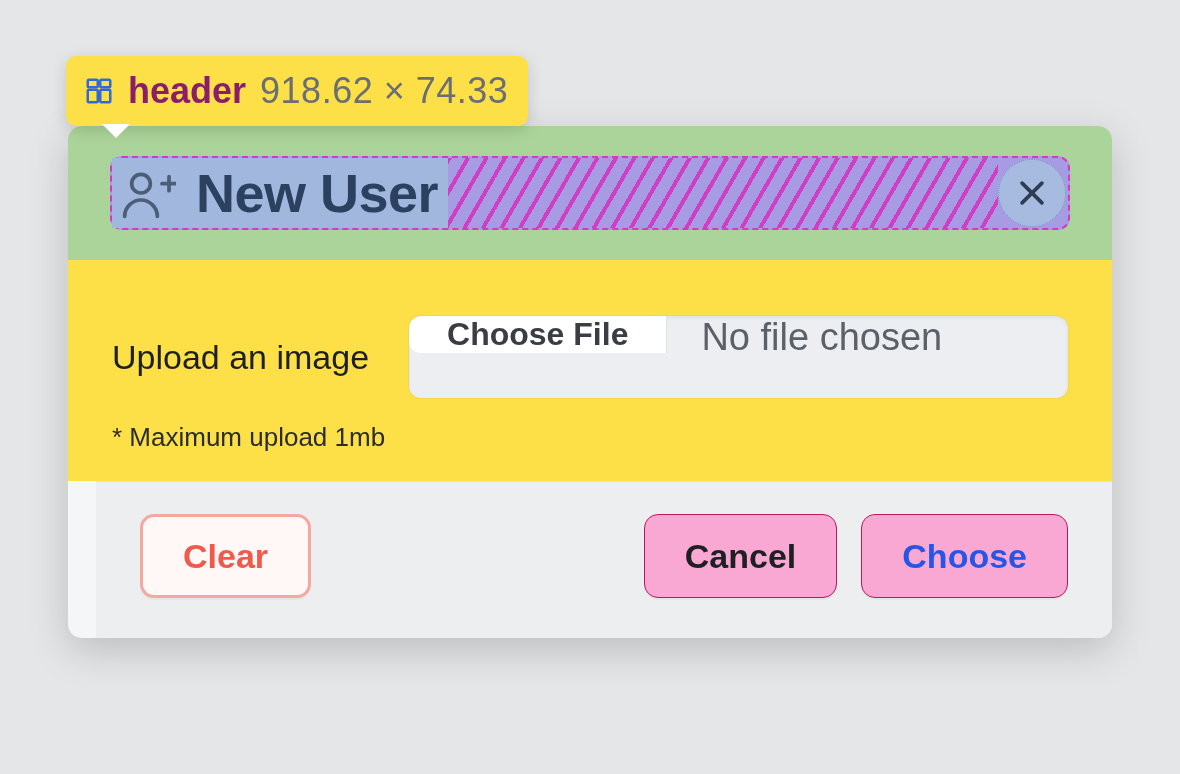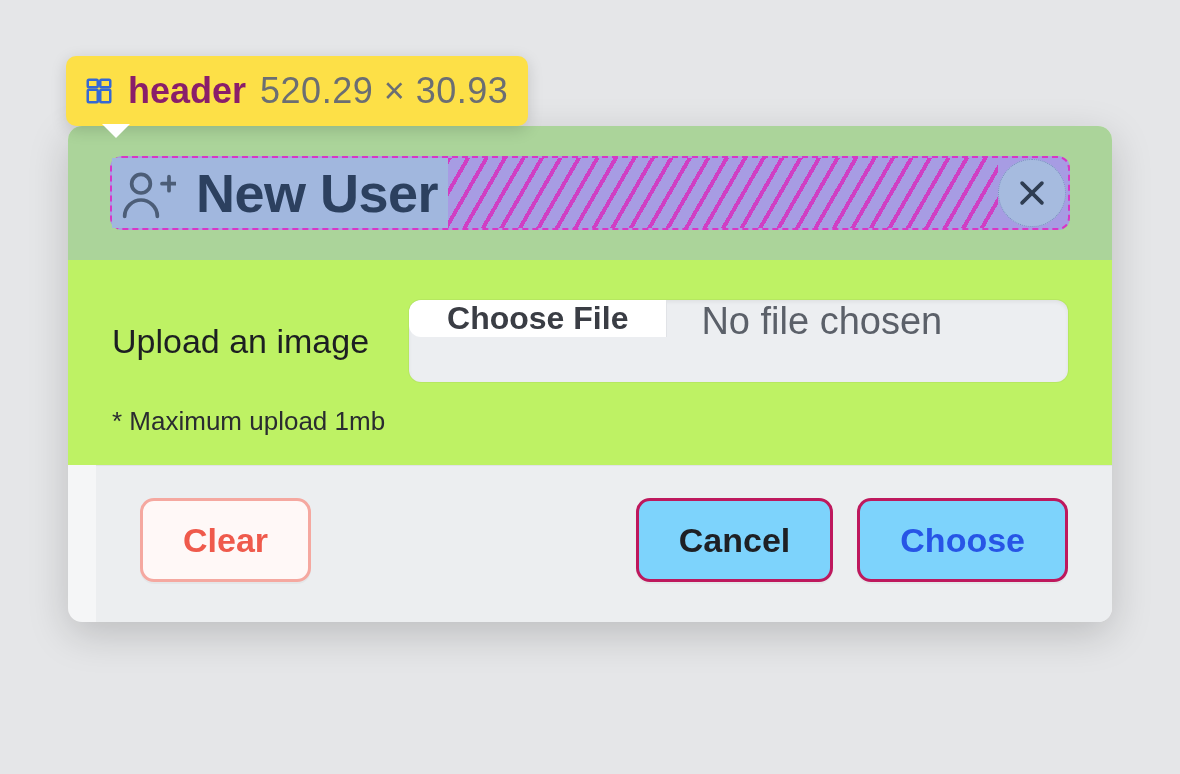--- a/index.html
+++ b/index.html
@@ -104,22 +104,22 @@
     display: flex;
     align-items: center;
     justify-content: center;
     cursor: pointer;
     border: 1px dotted #7a8fbf;
   }
   .close-btn svg { display: block; color: #2f3d52; }
 
   
   .dialog-body {
-    background: #bef264;
-    padding: 40px 44px 28px 44px;
+    background: #fde047;
+    padding: 56px 44px 28px 44px;
   }
   .upload-row {
     display: flex;
     align-items: center;
     gap: 40px;
   }
   .upload-label {
     font-size: 34px;
     color: #1d1f22;
   }
@@ -168,22 +168,22 @@
     gap: 24px;
     margin-left: 28px;
   }
   .spacer { flex: 1; }
   .btn {
     height: 84px;
     padding: 0 40px;
     font-size: 34px;
     font-weight: 700;
     border-radius: 14px;
-    background: #7dd3fc;
-    border: 3px solid #be185d;
+    background: #f9a8d4;
+    border: 1px solid #be185d;
     box-shadow: 0 2px 0 rgba(0,0,0,0.03);
     cursor: pointer;
     display: flex;
     align-items: center;
     justify-content: center;
   }
   .btn-clear {
     color: #ef5a4c;
     border: 3px solid #f5a8a0;
     background: #fff8f7;
@@ -197,21 +197,21 @@
 <div class="inspect-tooltip">
   <span class="tt-icon">
     <svg width="30" height="30" viewBox="0 0 24 24" fill="none" stroke="#3568d4" stroke-width="2">
       <rect x="3" y="3" width="8" height="6" rx="1"></rect>
       <rect x="13" y="3" width="8" height="6" rx="1"></rect>
       <rect x="3" y="11" width="8" height="10" rx="1"></rect>
       <rect x="13" y="11" width="8" height="10" rx="1"></rect>
     </svg>
   </span>
   <span class="tt-tag">header</span>
-  <span class="tt-dims">520.29 × 30.93</span>
+  <span class="tt-dims">918.62 × 74.33</span>
 </div>
 
 <div class="dialog">
 
   <div class="dialog-header">
     <div class="header-inner">
       <div class="title-wrap">
         <span class="add-user-icon">
           <svg width="56" height="56" viewBox="0 0 24 24" fill="none" stroke="currentColor" stroke-width="1.6" stroke-linecap="round" stroke-linejoin="round">
             <circle cx="9" cy="8" r="4"></circle>

